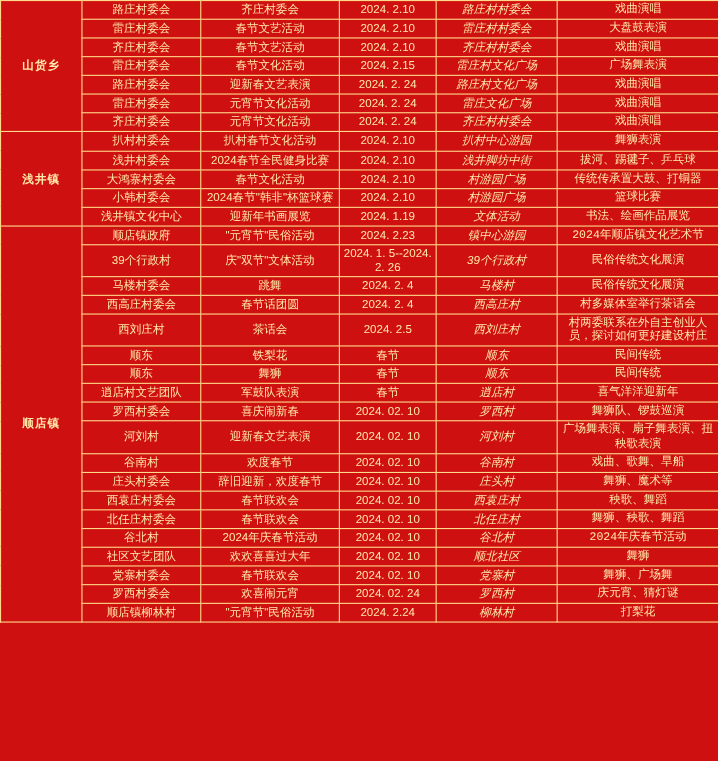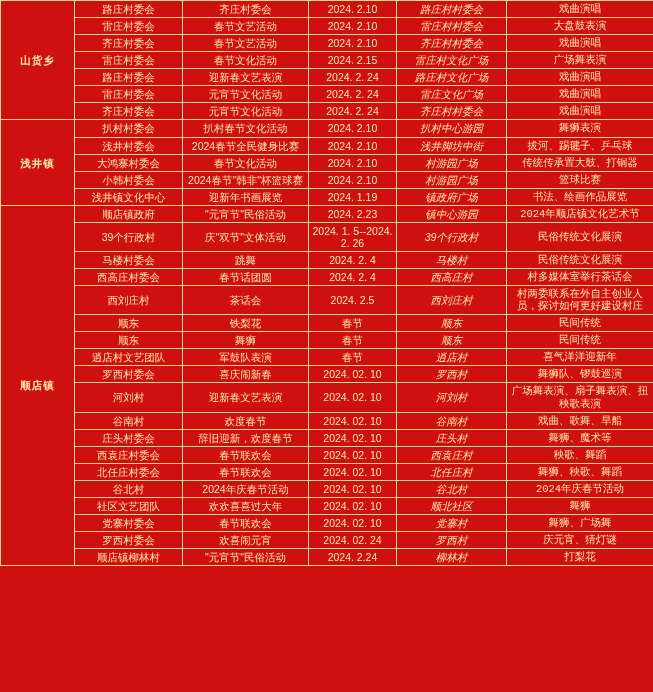--- a/index.html
+++ b/index.html
@@ -145,21 +145,21 @@
           <td class="c-unit multiline">小韩村委会</td>
           <td class="c-activity multiline">2024春节"韩非"杯篮球赛</td>
           <td class="c-time multiline">2024. 2.10</td>
           <td class="c-place multiline">村游园广场</td>
           <td class="c-content multiline">篮球比赛</td>
         </tr>
         <tr>
           <td class="c-unit multiline">浅井镇文化中心</td>
           <td class="c-activity multiline">迎新年书画展览</td>
           <td class="c-time multiline">2024. 1.19</td>
-          <td class="c-place multiline">镇政府广场</td>
+          <td class="c-place multiline">文体活动</td>
           <td class="c-content multiline">书法、绘画作品展览</td>
         </tr>
         <tr>
           <td class="region" rowspan="19">顺店镇</td>
           <td class="c-unit multiline">顺店镇政府</td>
           <td class="c-activity multiline">"元宵节"民俗活动</td>
           <td class="c-time multiline">2024. 2.23</td>
           <td class="c-place multiline">镇中心游园</td>
           <td class="c-content multiline">2024年顺店镇文化艺术节</td>
         </tr>

